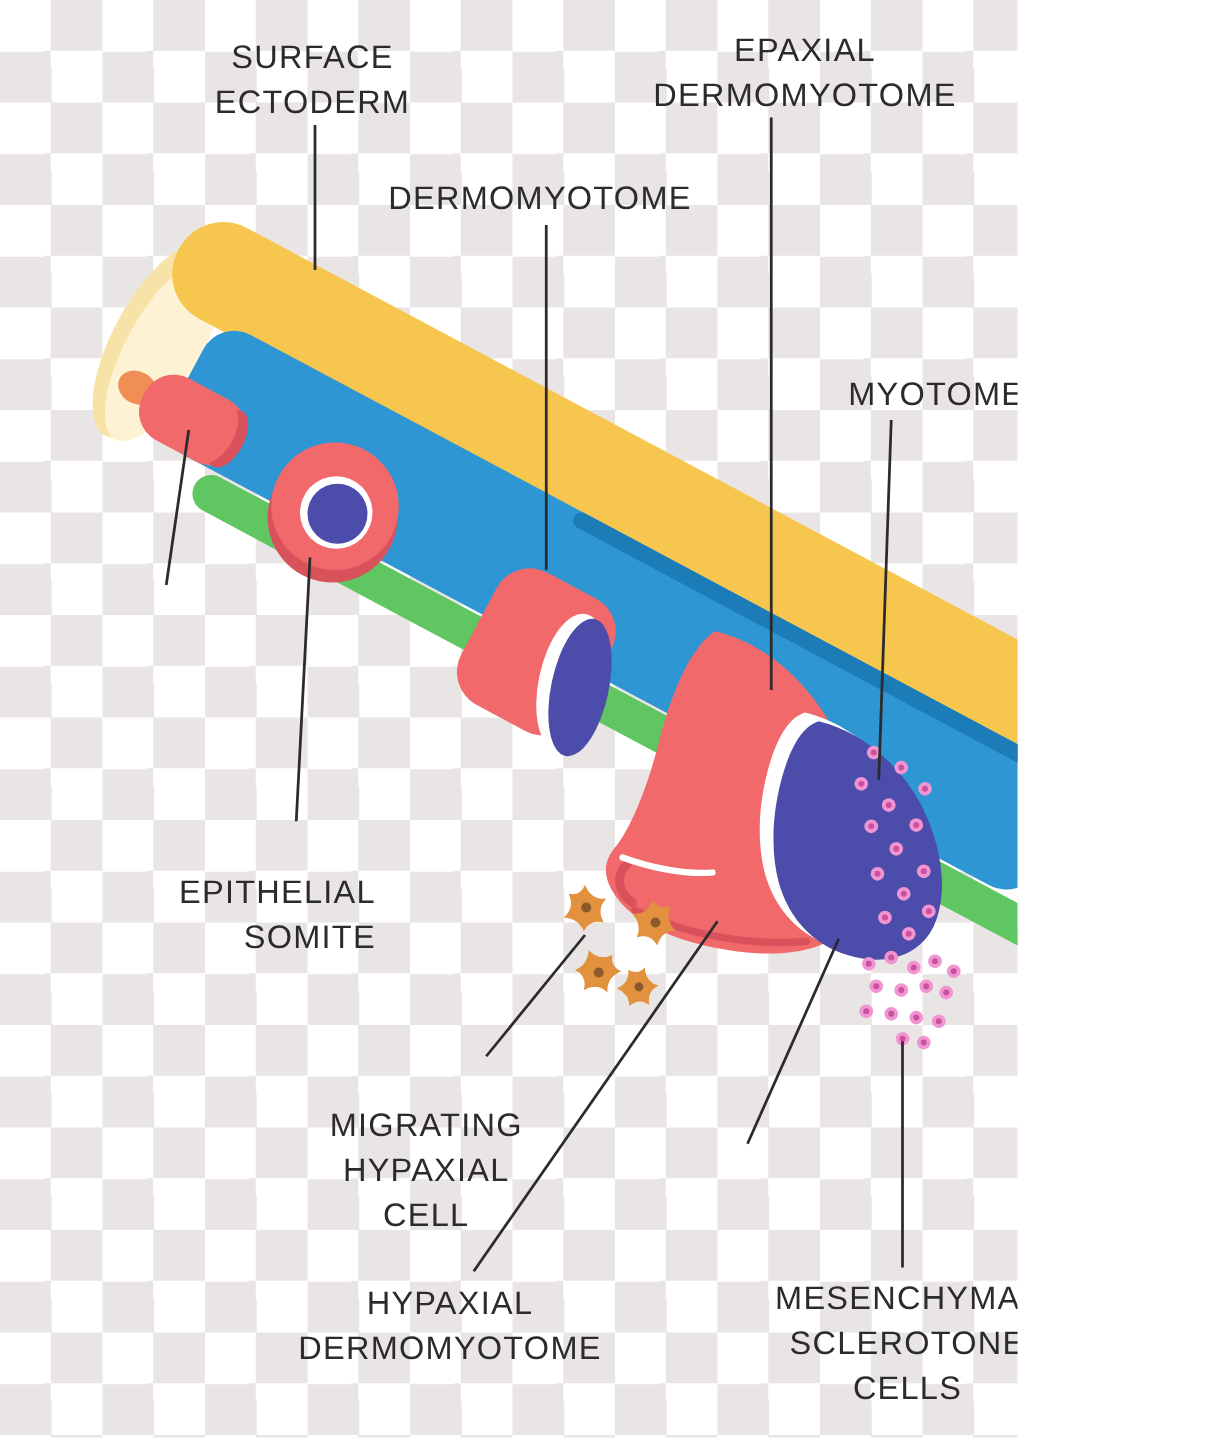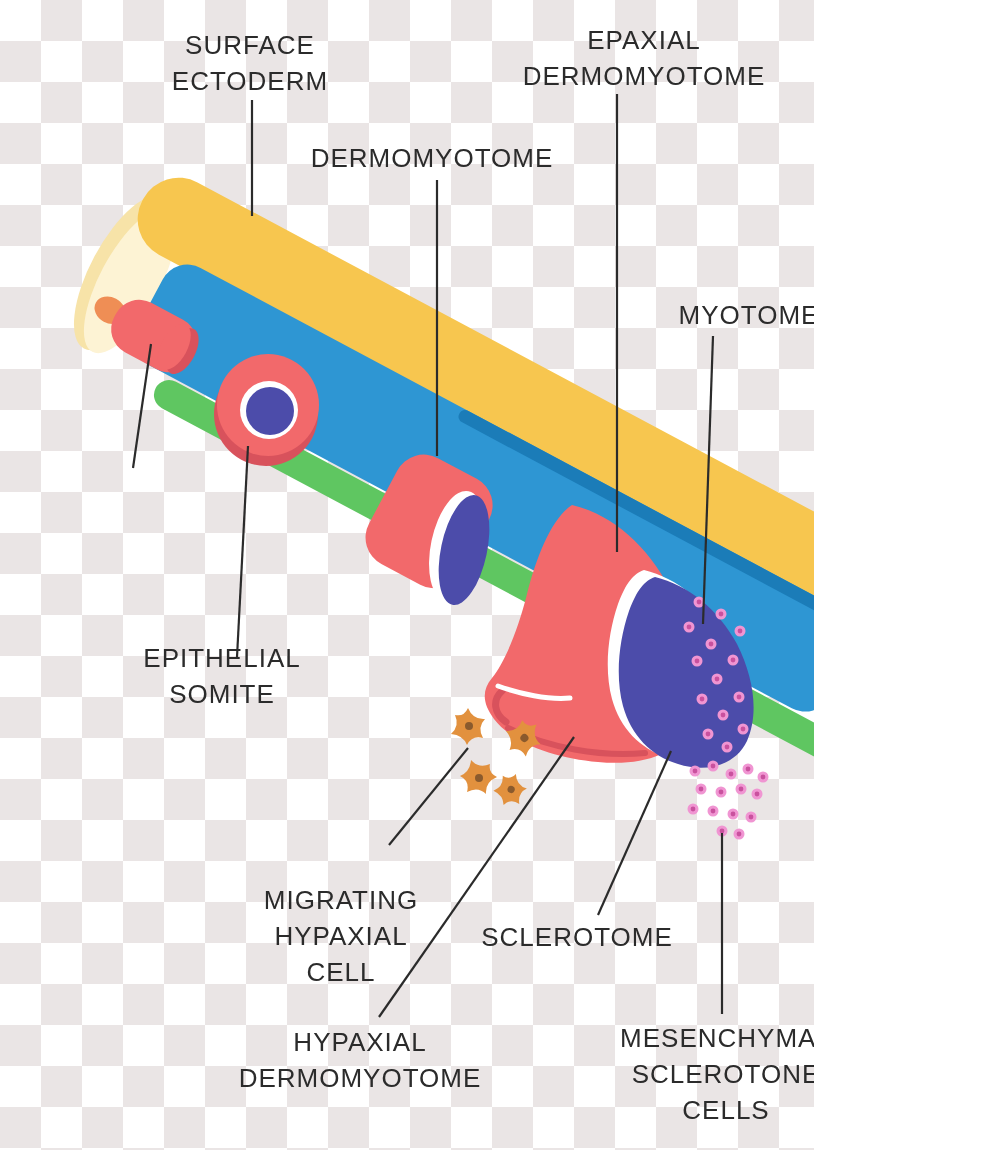--- a/index.html
+++ b/index.html
@@ -161,24 +161,23 @@
       <line x1="853" y1="884" x2="853" y2="779" class="leader"></line>
     </g>
   </svg>
 
   <div class="label" style="left:250px; top:27px;">SURFACE
 ECTODERM</div>
   <div class="label" style="left:617px; top:22px;margin-left:27px;">EPAXIAL
 DERMOMYOTOME</div>
   <div class="label" style="left:432px; top:140px;">DERMOMYOTOME</div>
   <div class="label" style="left:729px; top:297px;margin-left:20px;">MYOTOME</div>
-  <div class="label" style="left:222px; top:640px;">EPITHELIAL
+  <div class="label" style="left:222px; top:695px;text-align:right;">EPITHELIAL
 SOMITE</div>
   <div class="label" style="left:341px; top:882px;">MIGRATING
 HYPAXIAL
 CELL</div>
-  <div class="label" style="left:577px; top:919px;">SCLEROTOME</div>
   <div class="label" style="left:360px; top:1024px;">HYPAXIAL
 DERMOMYOTOME</div>
   <div class="label" style="left:726px; top:1020px;">MESENCHYMAL
 SCLEROTONE
 CELLS</div>
 </div>
 
 </body></html>

